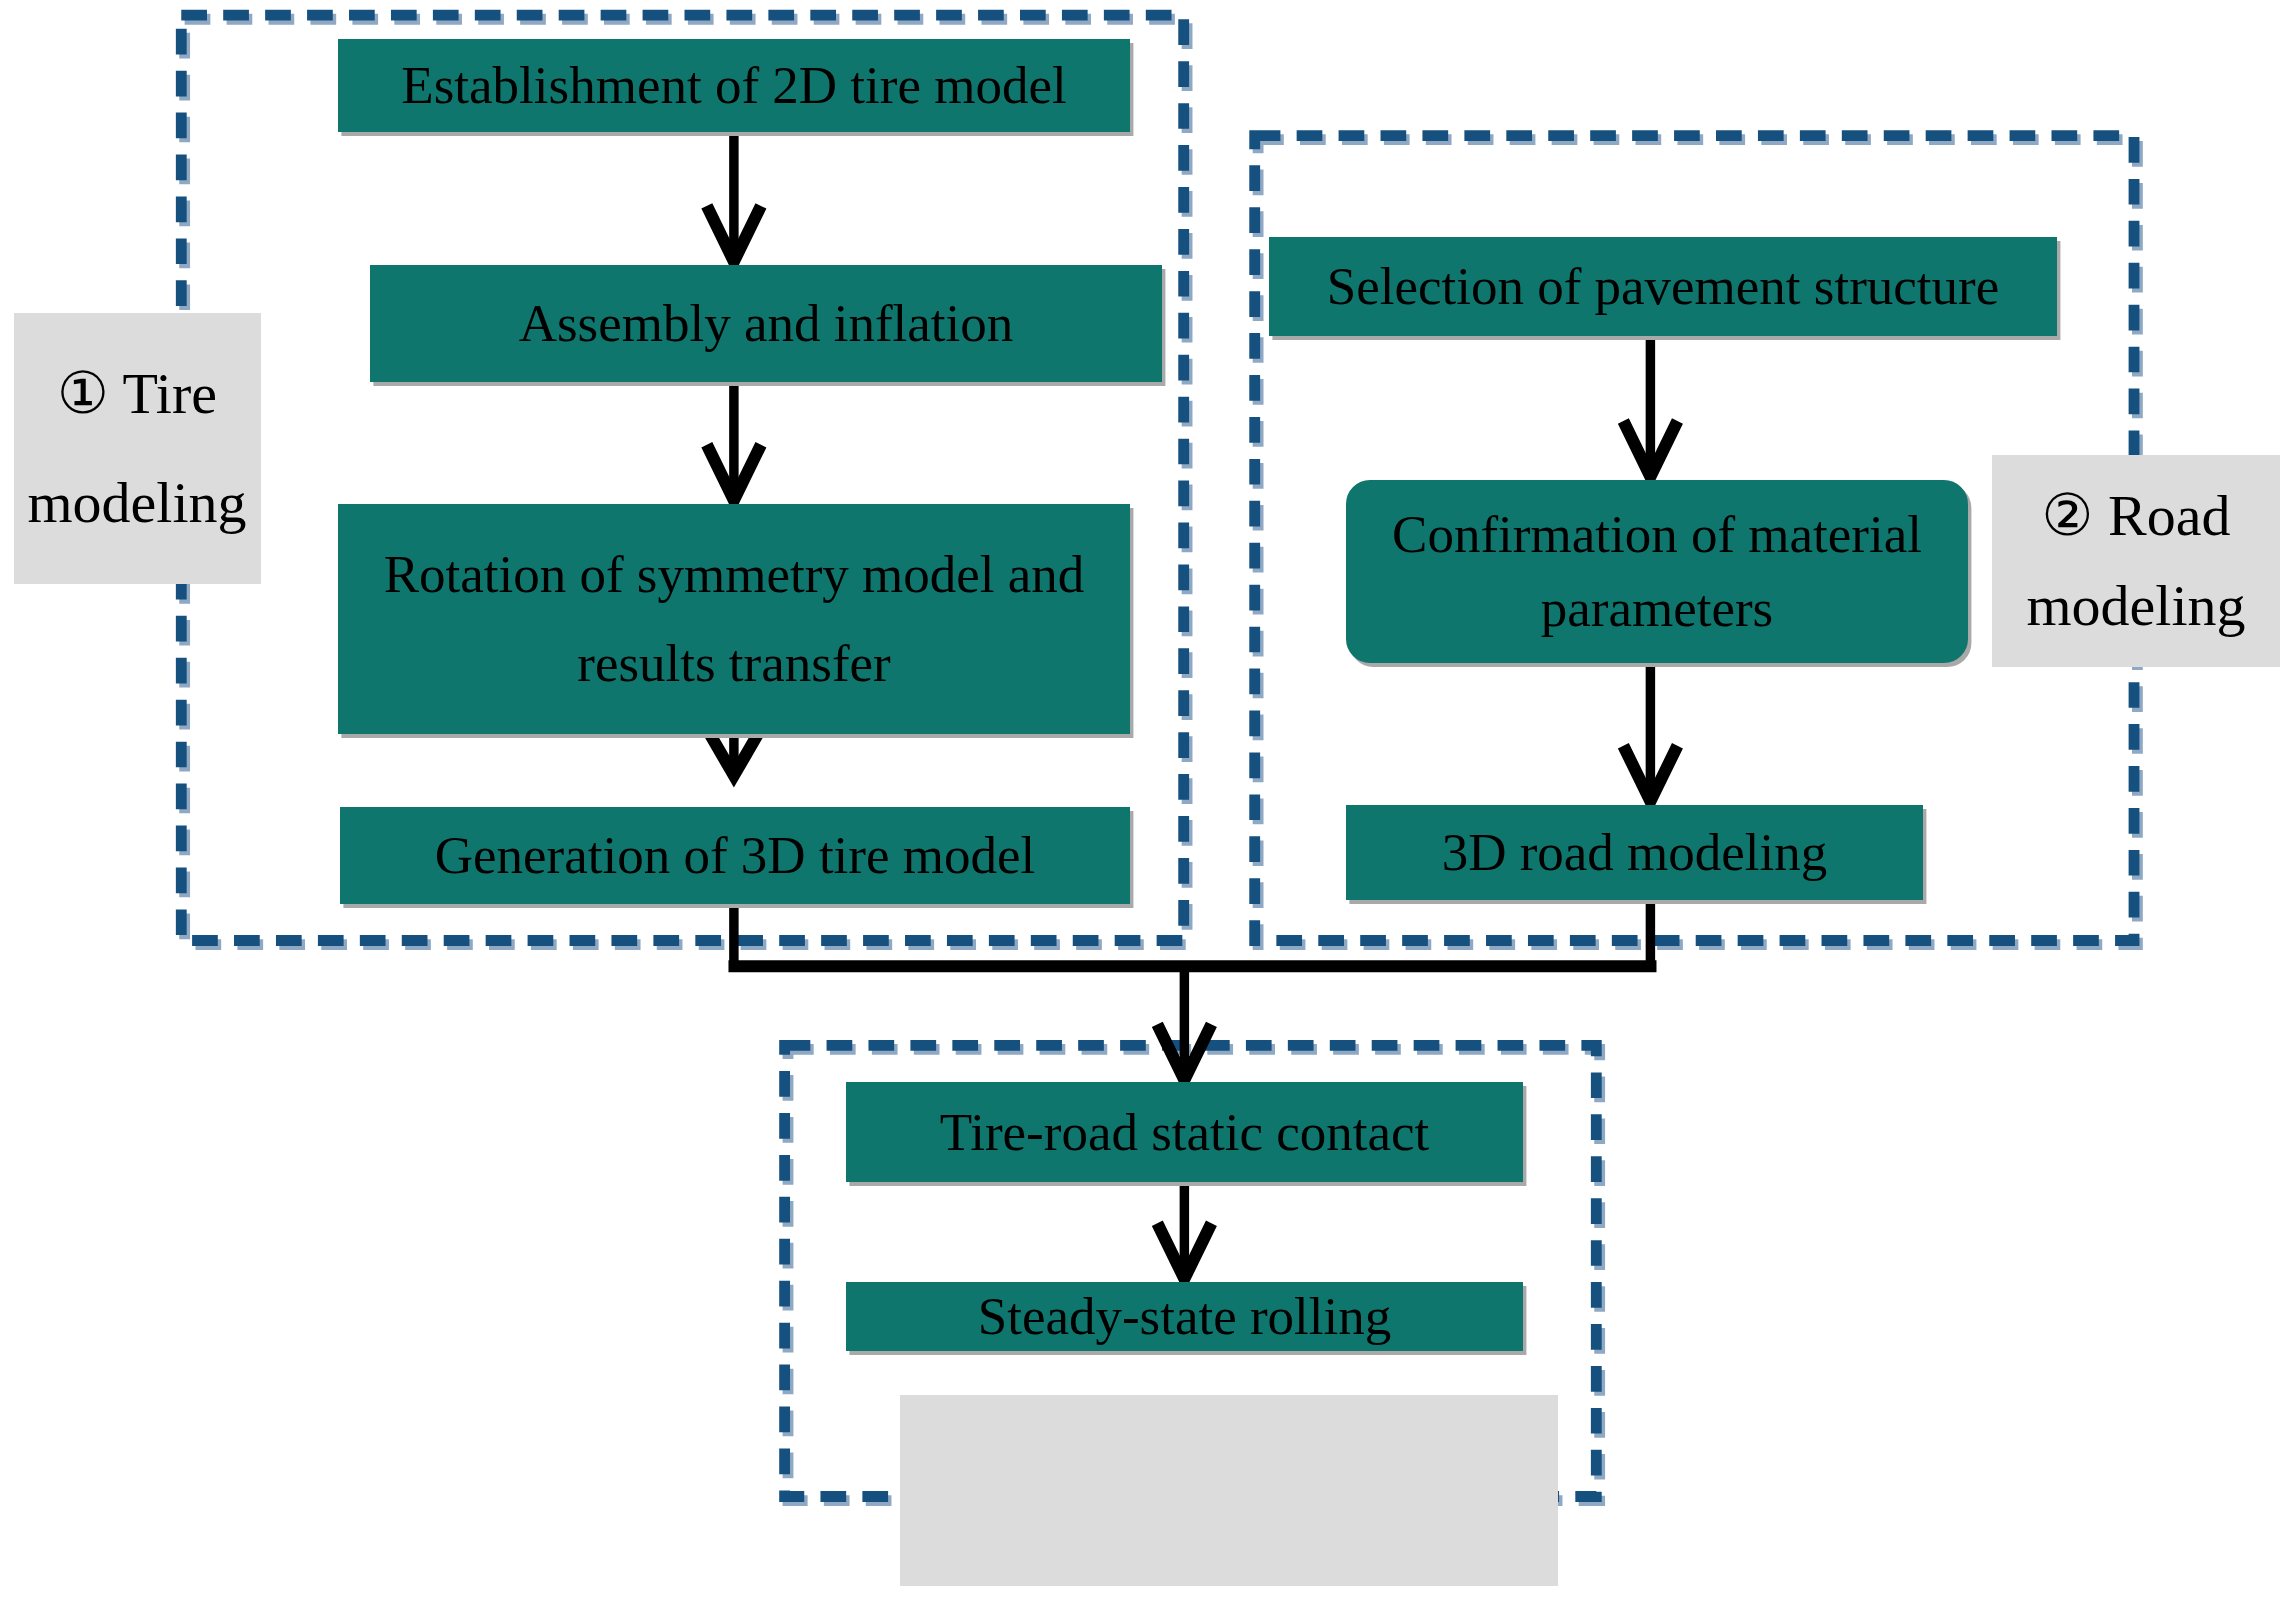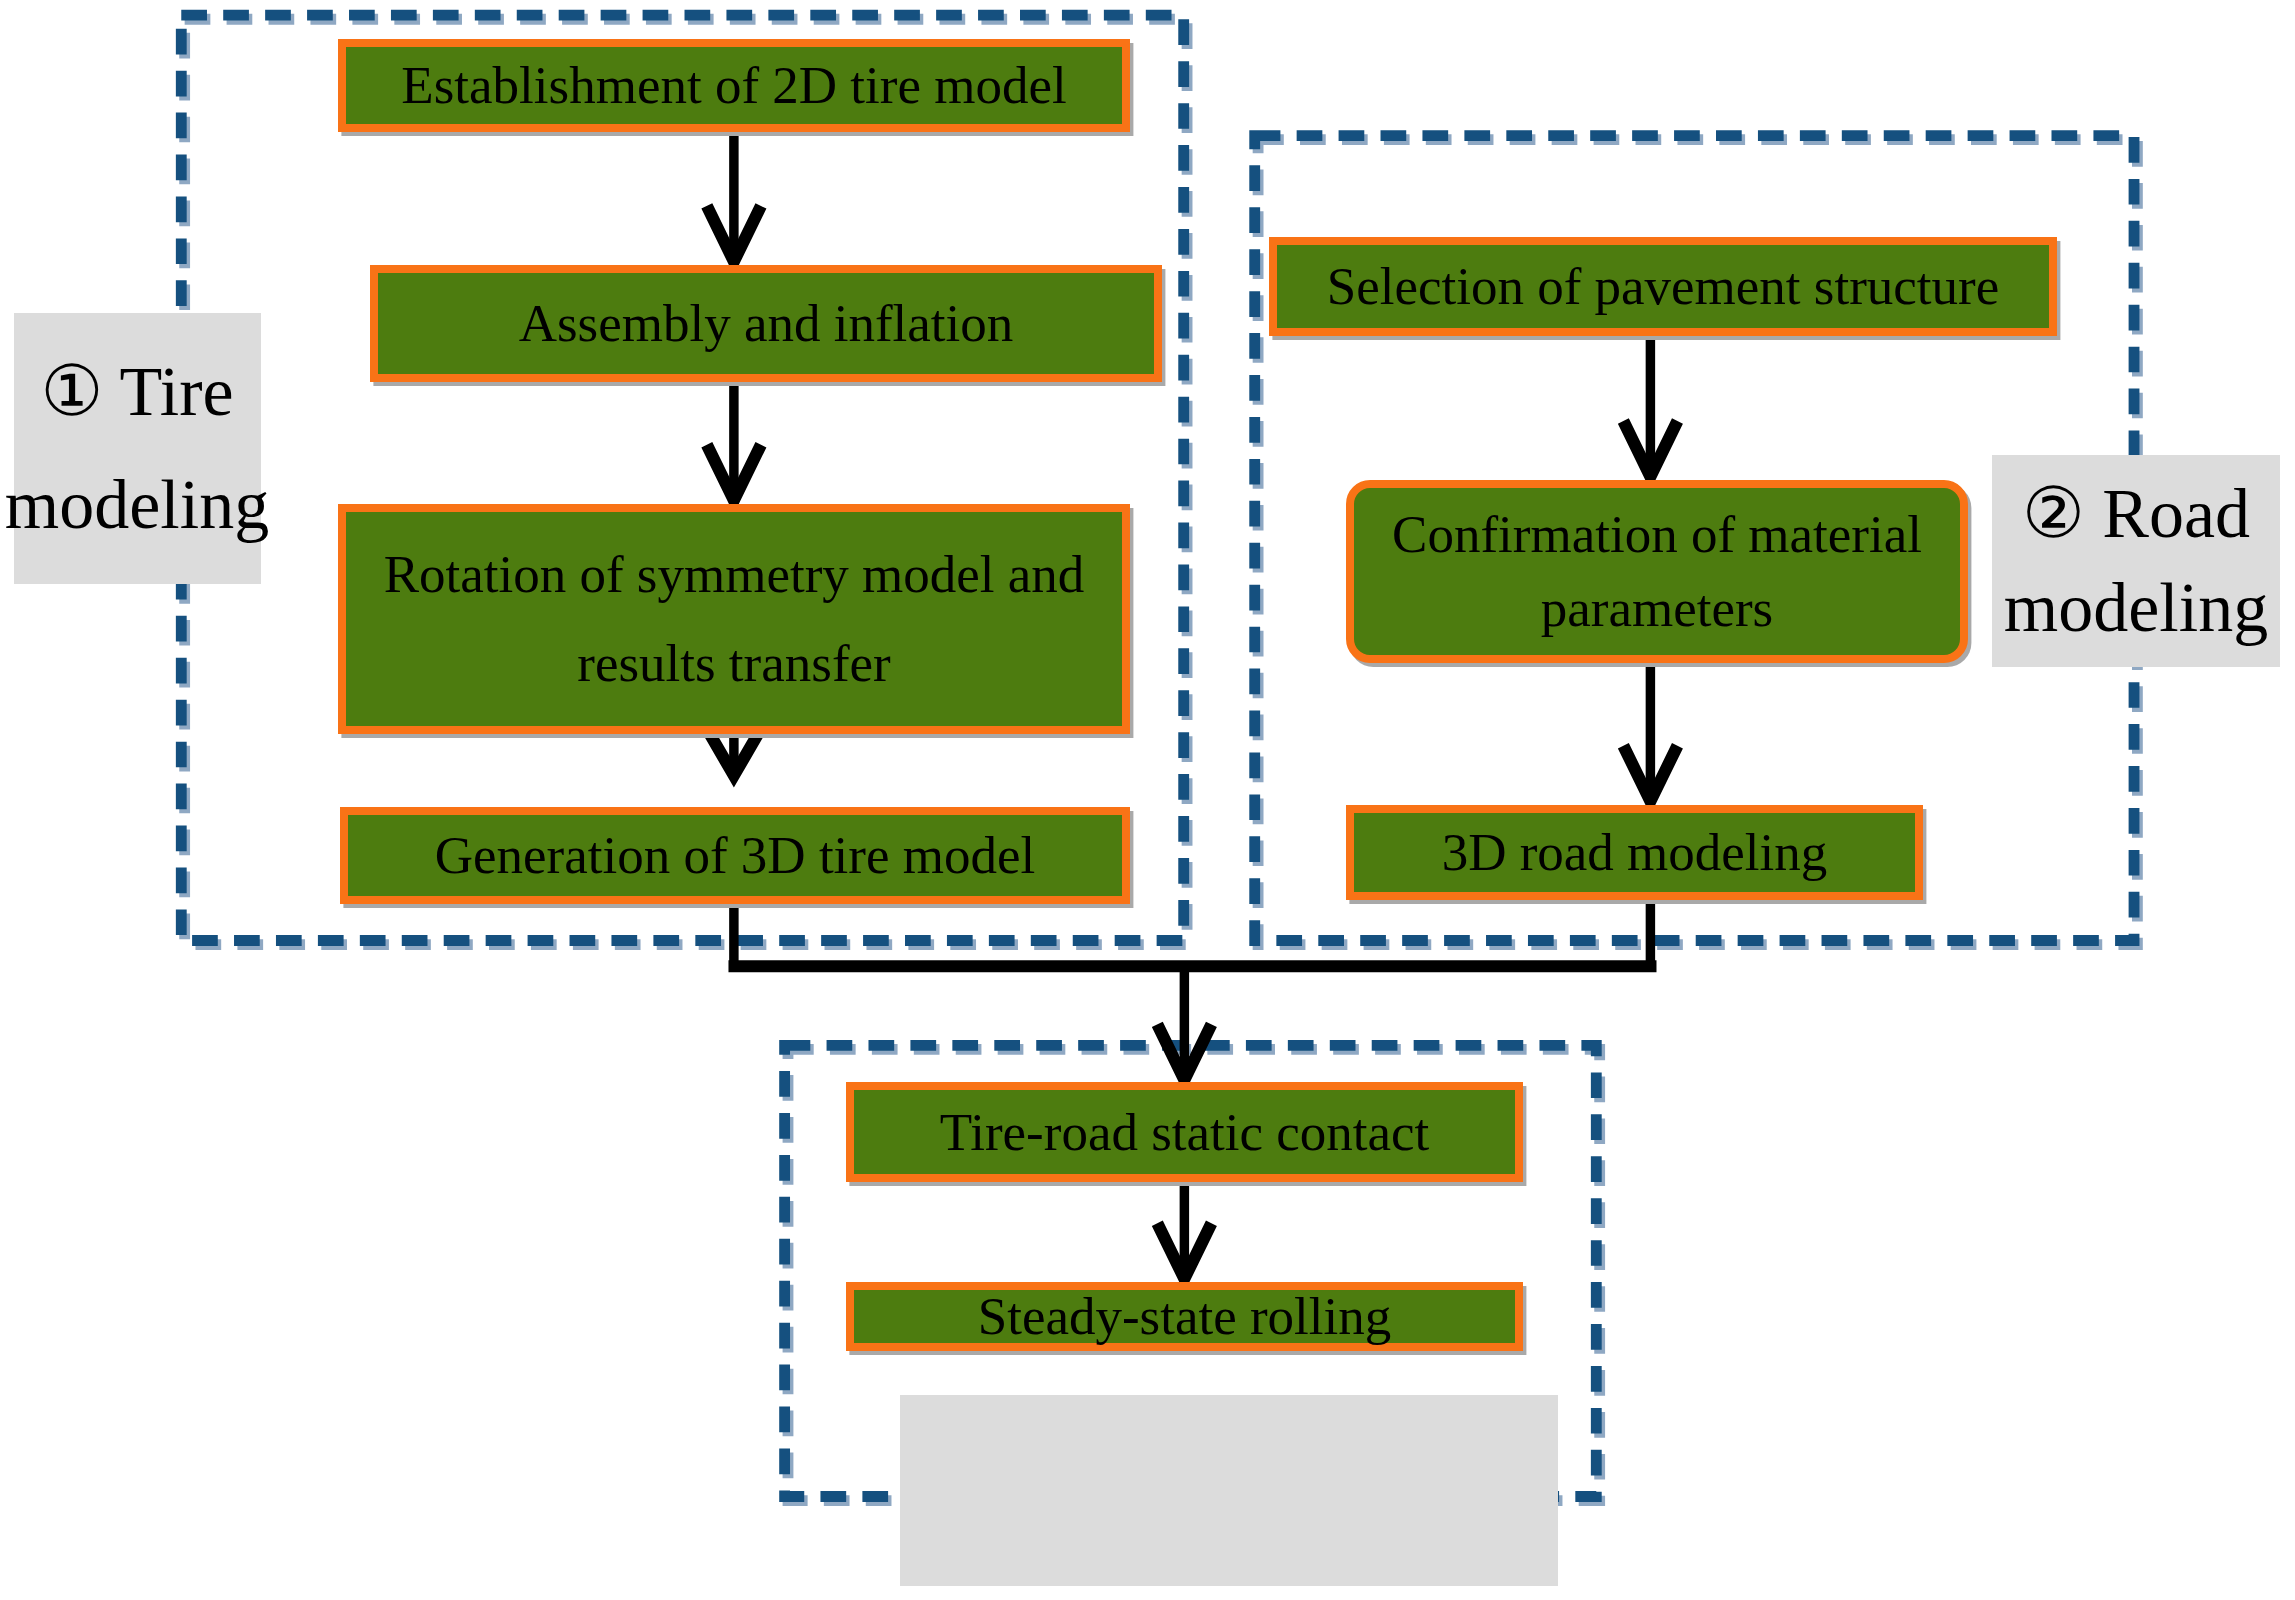--- a/index.html
+++ b/index.html
@@ -8,22 +8,22 @@
     width:2295px;height:1601px;
     background:#ffffff;
     font-family:"Liberation Serif","DejaVu Serif","DejaVu Sans",serif;
     color:#000000;
     overflow:hidden;
   }
   #wires{position:absolute;left:0;top:0;z-index:0;}
   .step-box{
     position:absolute;
     box-sizing:border-box;
-    background:#4d7c0f;
-    border:8px solid #f97316;
+    background:#0f766e;
+    border:8px solid #0f766e;
     box-shadow:3.4px 4px 0 #a9a9a9;
     display:flex;
     flex-direction:column;
     justify-content:space-evenly;
     align-items:center;
     text-align:center;
     font-size:53px;
     line-height:1.0;
     z-index:1;
   }
@@ -31,21 +31,21 @@
   .step-box span:empty{display:none;}
   .side-label{
     position:absolute;
     box-sizing:border-box;
     background:#dcdcdc;
     display:flex;
     flex-direction:column;
     justify-content:space-evenly;
     align-items:center;
     text-align:center;
-    font-size:70px;
+    font-size:58px;
     line-height:1.0;
     z-index:2;
   }
   .side-label span{white-space:nowrap;}
 </style>
 </head>
 <body>
 
 <div id="canvas">
 

